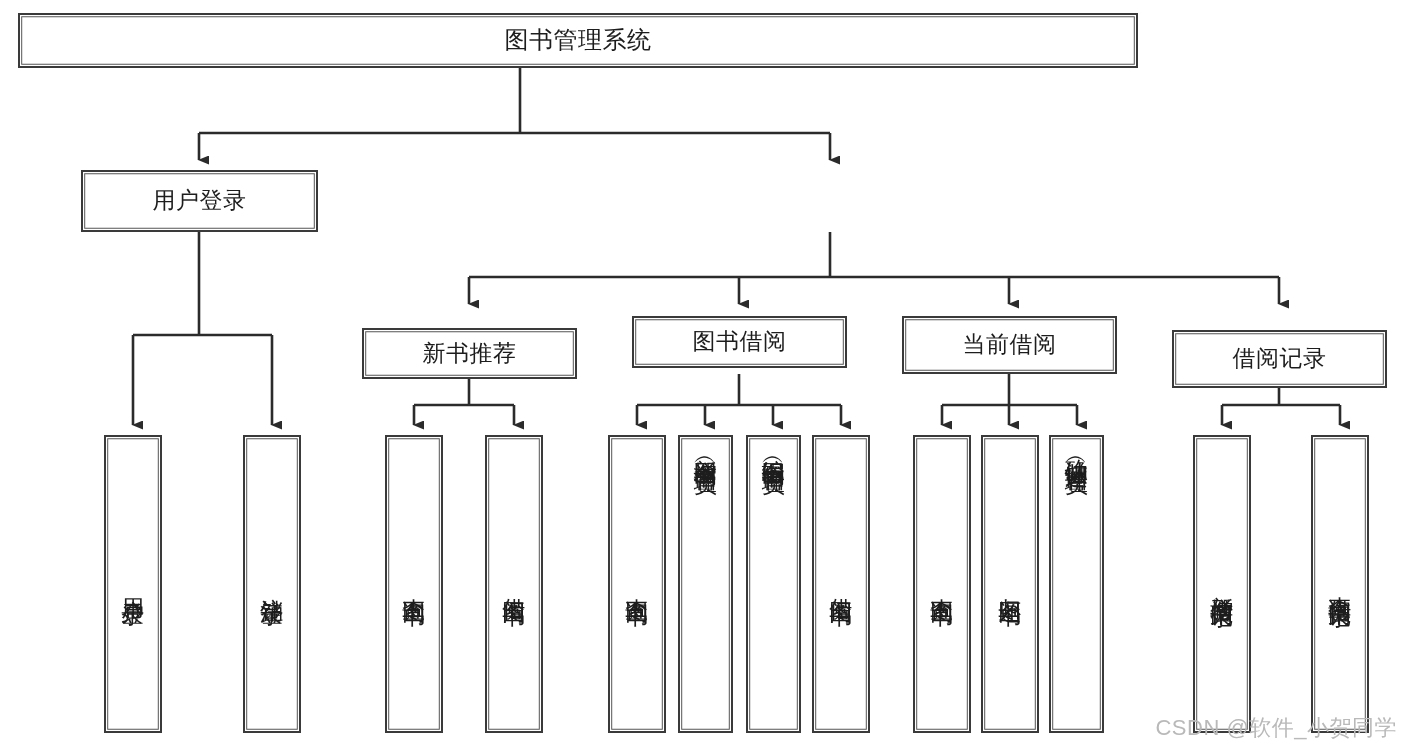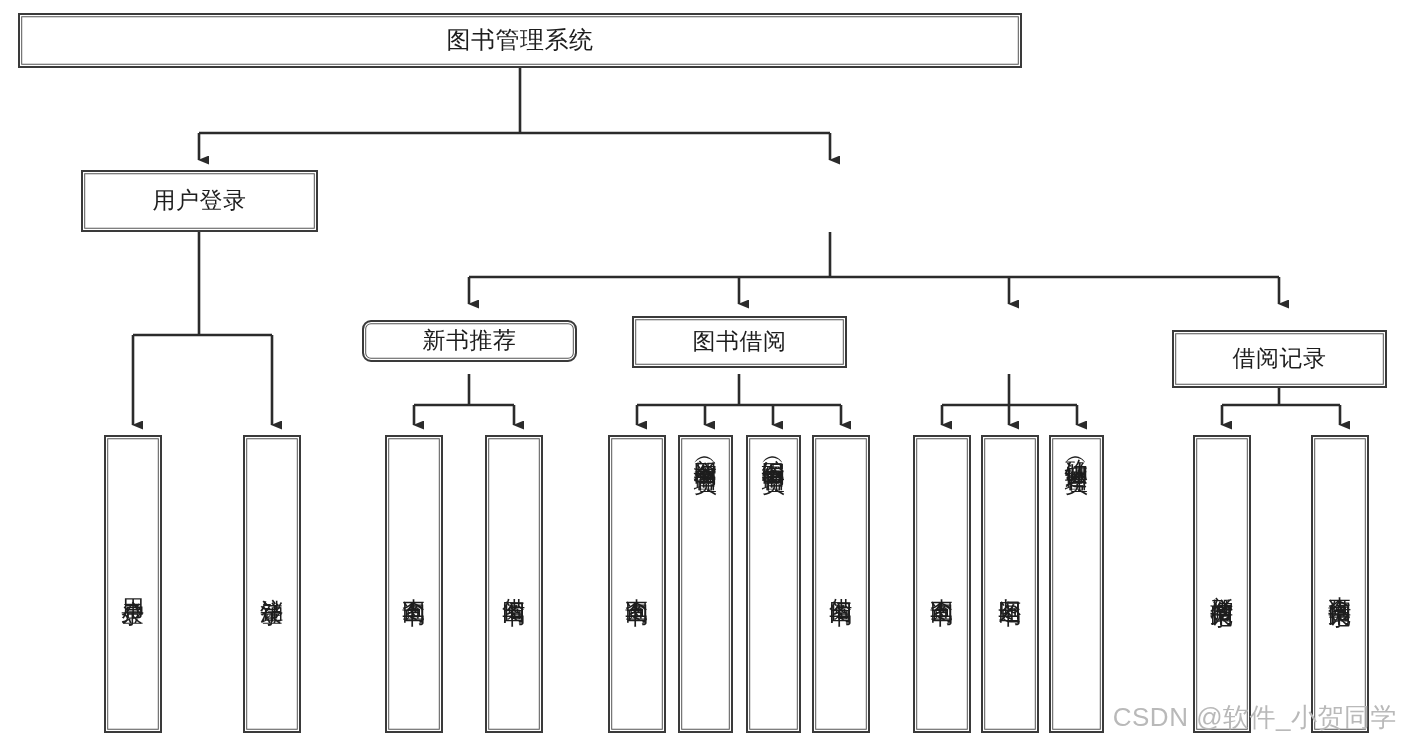--- a/index.html
+++ b/index.html
@@ -51,22 +51,22 @@
     height:auto;
     max-height:285px;
   }
   
   .node.leaf.tall{padding-top:4px;}
   .node.leaf.mid{align-items:center;padding-top:0;}
 
   
   #watermark{
     position:absolute;
-    right:8px;bottom:12px;
-    font-size:26px;
+    right:8px;bottom:4px;
+    font-size:22px;
     color:#b9b9b9;
     letter-spacing:0.5px;
     z-index:3;
     white-space:nowrap;
     font-family:"Liberation Sans","DejaVu Sans",sans-serif;
   }
 </style>
 </head>
 <body>
 
@@ -115,37 +115,40 @@
       <path d="M1009,405 L1009,425" marker-end="url(#ah)"></path>
       <path d="M1077,405 L1077,425" marker-end="url(#ah)"></path>
 
       <path d="M1279,374 L1279,405"></path>
       <path d="M1222,405 L1340,405"></path>
       <path d="M1222,405 L1222,425" marker-end="url(#ah)"></path>
       <path d="M1340,405 L1340,425" marker-end="url(#ah)"></path>
     </g>
   </svg>
 
-  <div class="node root" style="left:18px;top:13px;width:1004px;height:55px;">
+  <div class="node root" style="left:18px;top:13px;width:1120px;height:55px;">
     <span class="lbl">图书管理系统</span>
   </div>
 
   <div class="node" style="left:81px;top:170px;width:237px;height:62px;">
     <span class="lbl">用户登录</span>
   </div>
 
 
-  <div class="node" style="left:362px;top:320px;width:215px;height:42px;border-radius:9px;">
+  <div class="node" style="left:362px;top:328px;width:215px;height:51px;">
     <span class="lbl">新书推荐</span>
   </div>
 
   <div class="node" style="left:632px;top:316px;width:215px;height:52px;">
     <span class="lbl">图书借阅</span>
   </div>
 
+  <div class="node" style="left:902px;top:316px;width:215px;height:58px;">
+    <span class="lbl">当前借阅</span>
+  </div>
 
   <div class="node" style="left:1172px;top:330px;width:215px;height:58px;">
     <span class="lbl">借阅记录</span>
   </div>
 
   <div class="node leaf mid" style="left:104px;top:435px;width:58px;height:298px;">
     <span class="lbl">用户登录</span>
   </div>
   <div class="node leaf mid" style="left:243px;top:435px;width:58px;height:298px;">
     <span class="lbl">注销登录</span>

